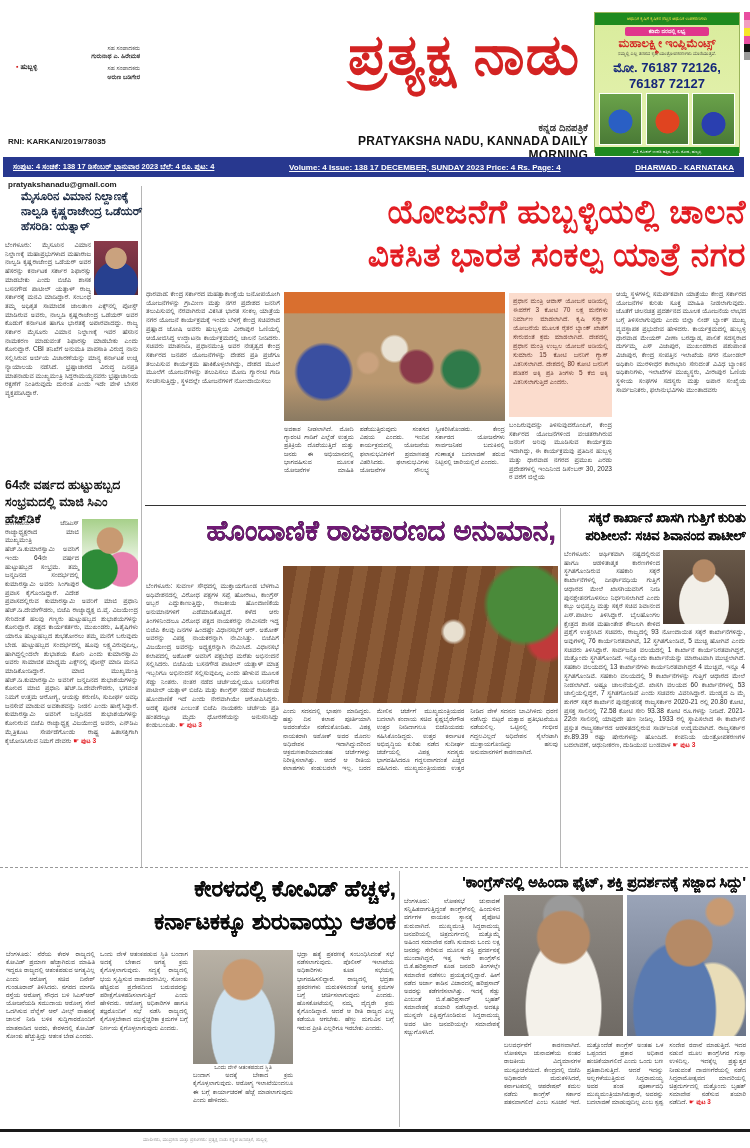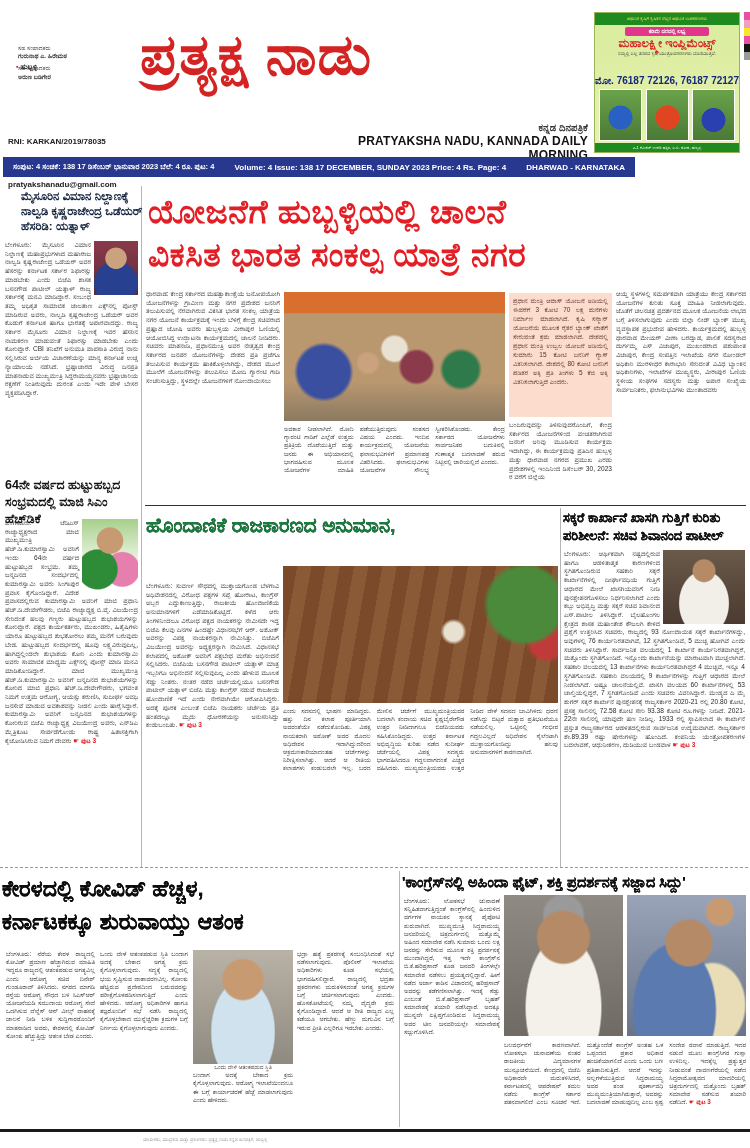--- a/index.html
+++ b/index.html
@@ -1,46 +1,46 @@
 <!DOCTYPE html>
 <html><head>
 <meta charset="utf-8">
 <style>
   html,body{margin:0;padding:0;background:#e8e8e8;}
   #page{position:relative;width:750px;height:1148px;background:#ffffff;overflow:hidden;
         font-family:"Liberation Sans","DejaVu Sans",sans-serif;color:#222;}
   .abs{position:absolute;}
-  .center{text-align:left;}
+  .center{text-align:right;}
   .right{text-align:right;}
   .bold{font-weight:bold;}
   .red{color:#d32322;}
   
   .masthead{font-size:56px;font-weight:bold;color:#d32322;line-height:1.05;letter-spacing:1px;}
   .tag-kn{font-size:10px;font-weight:bold;color:#3a3a3a;}
   .tag-en{font-size:12px;font-weight:bold;color:#111;letter-spacing:.2px;}
   .hdr-small{font-size:7px;color:#333;line-height:1.4;}
   .hdr-bold{font-size:8px;font-weight:bold;color:#222;margin-top:44px;}
   
   .adbox{background:#dcedA0;background:linear-gradient(180deg,#d9ec9c,#e6f2b2);border:1px solid #9ab45a;box-sizing:border-box;}
   .ad-strip{background:#1f8a1f;color:#ffe84a;font-size:4.6px;text-align:center;line-height:12px;height:12px;overflow:hidden;}
   .ad-ribbon{background:#e0368c;color:#fff;font-size:5.5px;font-weight:bold;text-align:center;width:84px;margin:2px auto 0;line-height:9px;height:9px;border-radius:2px;}
   .ad-title{color:#d32322;font-size:11.5px;font-weight:bold;text-align:center;line-height:1.2;margin-top:1px;}
   .ad-sub{font-size:4.8px;color:#333;text-align:center;line-height:1.25;padding:0 3px;}
-  .ad-phone{font-size:10px;font-weight:bold;color:#15277a;text-align:center;margin-top:18px;}
+  .ad-phone{font-size:13px;font-weight:bold;color:#15277a;text-align:center;margin-top:3px;}
   .ad-pics{display:flex;justify-content:space-between;padding:2px 4px 0;}
   .ad-pic{width:43px;height:52px;border:1px solid #fff;box-sizing:border-box;}
   .ad-strip2{background:#1f8a1f;color:#fff;font-size:4px;text-align:center;line-height:9px;height:9px;margin-top:2px;overflow:hidden;}
   
   .calbar div{width:6px;height:8px;}
   
   .issuebar{background:#28388f;color:#fff;height:20px;display:flex;align-items:center;
             justify-content:space-between;padding:0 10px;box-sizing:border-box;font-size:8px;font-weight:bold;}
   
   .headline-red{color:#e31e24;font-weight:bold;font-size:33px;line-height:1.3;letter-spacing:.5px;}
-  .headline-blk-lg{color:#15803d;font-weight:bold;font-size:20px;line-height:1.45;text-shadow:0 0 .4px #000;}
+  .headline-blk-lg{color:#701a75;font-weight:bold;font-size:28px;line-height:1.45;text-shadow:0 0 .4px #000;}
   .headline-blk-xl{color:#0d0d0d;font-weight:bold;font-size:22px;line-height:1.5;text-shadow:0 0 .4px #000;}
   .headline-sm{color:#10203a;font-weight:bold;font-size:11.5px;line-height:1.3;margin-left:16px;}
   .headline-md{color:#111;font-weight:bold;font-size:12.5px;line-height:1.35;}
   .headline-col{color:#111;font-weight:bold;font-size:13px;line-height:1.4;text-shadow:0 0 .3px #000;}
   .headline-quote{color:#111;font-weight:bold;font-size:14.5px;line-height:1.3;text-shadow:0 0 .3px #000;}
   .body-text{font-size:6.6px;line-height:1.32;color:#2a2a2a;text-align:justify;overflow:hidden;}
   .body-sm{font-size:6.3px;line-height:1.3;color:#2a2a2a;text-align:justify;overflow:hidden;}
   .cols3{column-count:3;column-gap:6px;}
   .more{color:#e31e24;font-weight:bold;font-size:6.6px;white-space:nowrap;}
   .pinkbox{background:#fbdccd;padding:4px;box-sizing:border-box;color:#5a3026;font-size:6.5px;line-height:1.38;text-align:justify;overflow:hidden;}
@@ -97,21 +97,21 @@
 
   <div class="abs calbar" style="left:744px;top:12px;">
     <div style="background:#e94fa1;"></div>
     <div style="background:#f2a0c0;"></div>
     <div style="background:#f7e62a;"></div>
     <div style="background:#e94fa1;"></div>
     <div style="background:#141414;"></div>
     <div style="background:#9a9a9a;"></div>
   </div>
 
-  <div class="abs issuebar" style="left:3px;top:157px;width:632px;">
+  <div class="abs issuebar" style="left:3px;top:157px;width:741px;text-decoration:underline;">
     <span style="font-size:7.5px;">ಸಂಪುಟ: 4  ಸಂಚಿಕೆ: 138   17 ಡಿಸೆಂಬರ್ ಭಾನುವಾರ 2023  ಬೆಲೆ: 4 ರೂ.  ಪುಟ: 4</span>
     <span>Volume: 4   Issue: 138  17 DECEMBER, SUNDAY  2023  Price: 4 Rs. Page: 4</span>
     <span>DHARWAD - KARNATAKA</span>
   </div>
 
   <div class="abs vline" style="left:141px;top:186px;height:681px;"></div>
 
   <div class="abs headline-sm" style="left:5px;top:189px;width:132px;">ಮೈಸೂರಿನ ವಿಮಾನ ನಿಲ್ದಾಣಕ್ಕೆ ನಾಲ್ವಡಿ ಕೃಷ್ಣರಾಜೇಂದ್ರ ಒಡೆಯರ್ ಹೆಸರಿಡಿ: ಯತ್ನಾಳ್</div>
   <div class="abs body-text" style="left:5px;top:241px;width:133px;height:232px;">
     <span class="photo float-photo" style="width:44px;height:54px;display:block;background:radial-gradient(circle at 50% 32%,#caa27e 0 24%,transparent 26%),radial-gradient(circle at 50% 78%,#27408f 0 45%,transparent 47%),linear-gradient(180deg,#8a3a4a,#5a2a3a);"></span>

